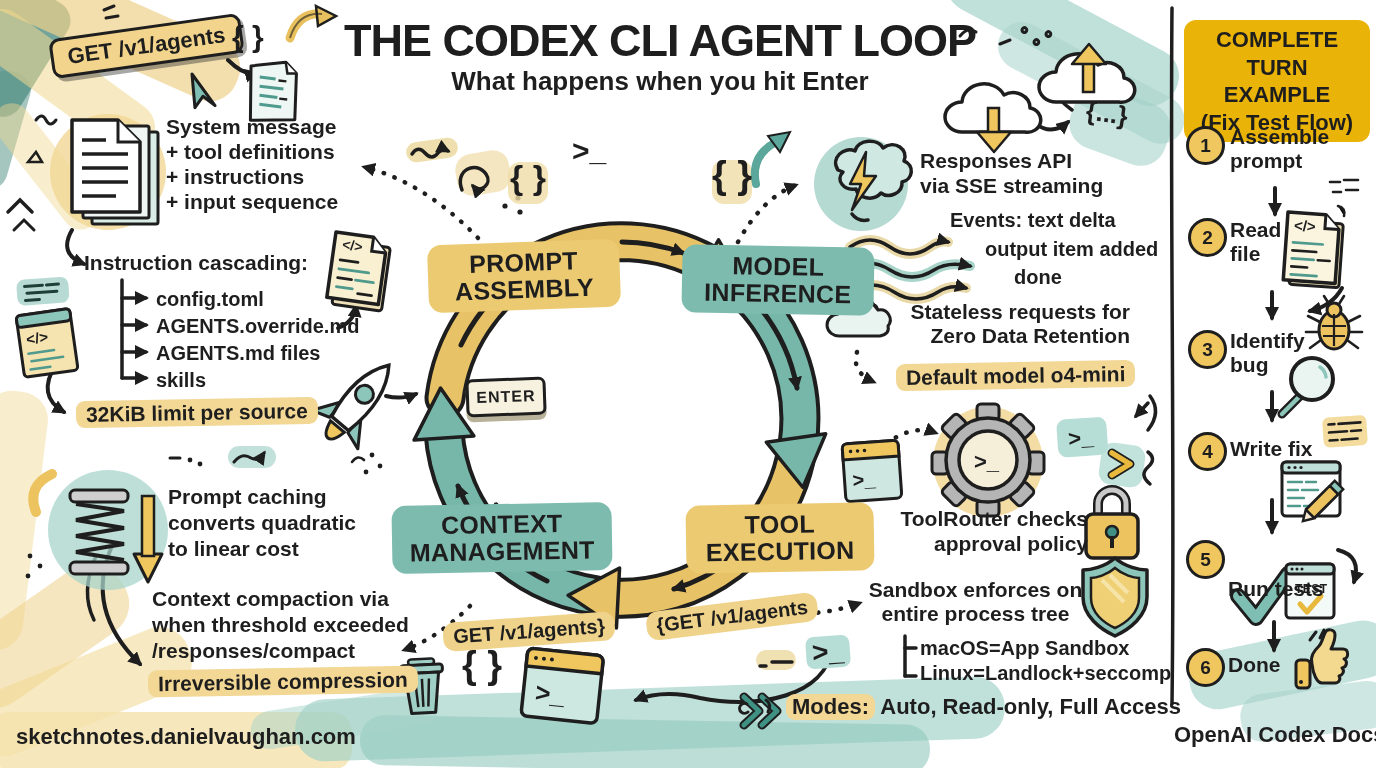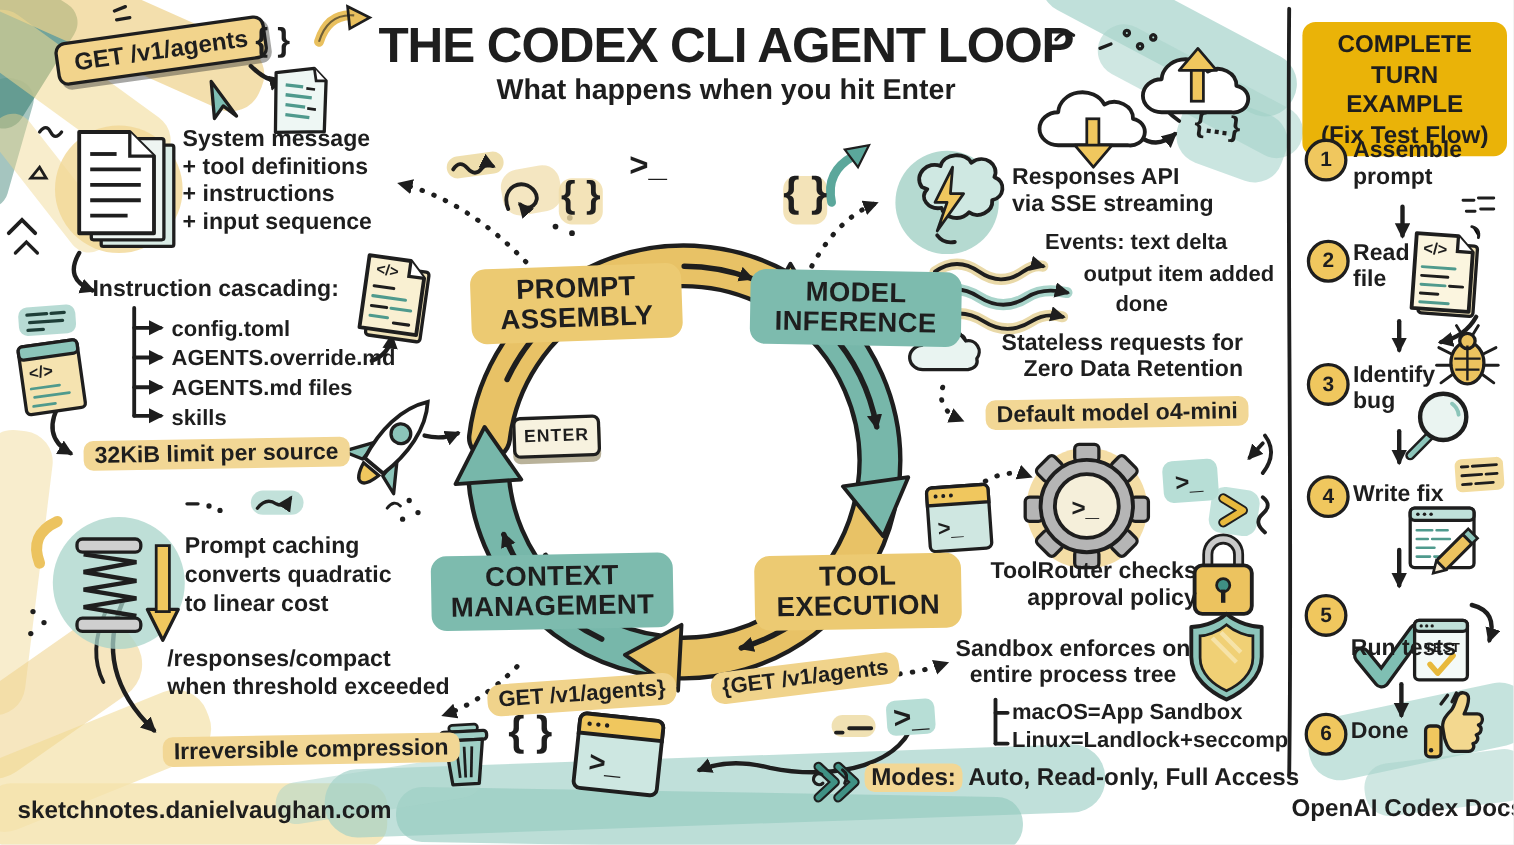--- a/index.html
+++ b/index.html
@@ -472,22 +472,23 @@
   <span class="hl" style="font-size:21px;">32KiB limit per source</span>
 </div>
 
 <div class="t" style="left:168px;top:484px;font-size:21px;line-height:26px;">
   <div>Prompt caching</div>
   <div>converts quadratic</div>
   <div>to linear cost</div>
 </div>
 
 <div class="t" style="left:152px;top:586px;font-size:21px;line-height:26px;">
+  <div>Context compaction via</div>
+  <div>when threshold exceeded</div>
   <div>/responses/compact</div>
-  <div>when threshold exceeded</div>
 </div>
 <div class="t" style="left:148px;top:668px;transform:rotate(-1deg);">
   <span class="hl" style="font-size:21px;">Irreversible compression</span>
 </div>
 
 <div class="t" style="left:16px;top:724px;font-size:22px;">sketchnotes.danielvaughan.com</div>
 
 <div class="stage y" style="left:428px;top:242px;width:172px;transform:rotate(-2deg);">
   <div>PROMPT</div>
   <div>ASSEMBLY</div>

